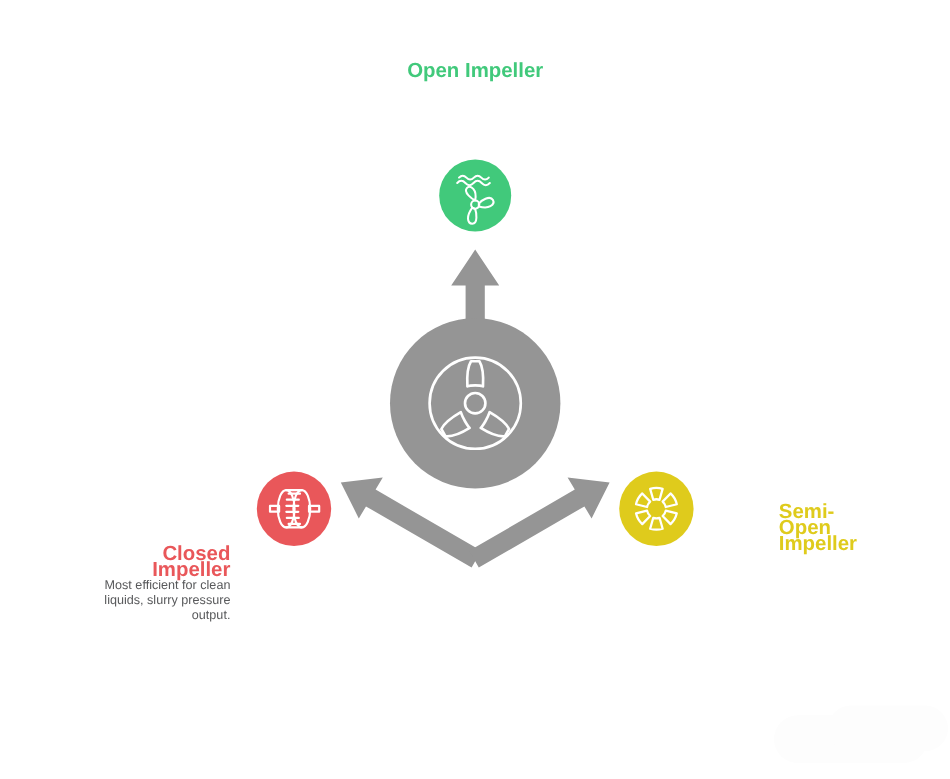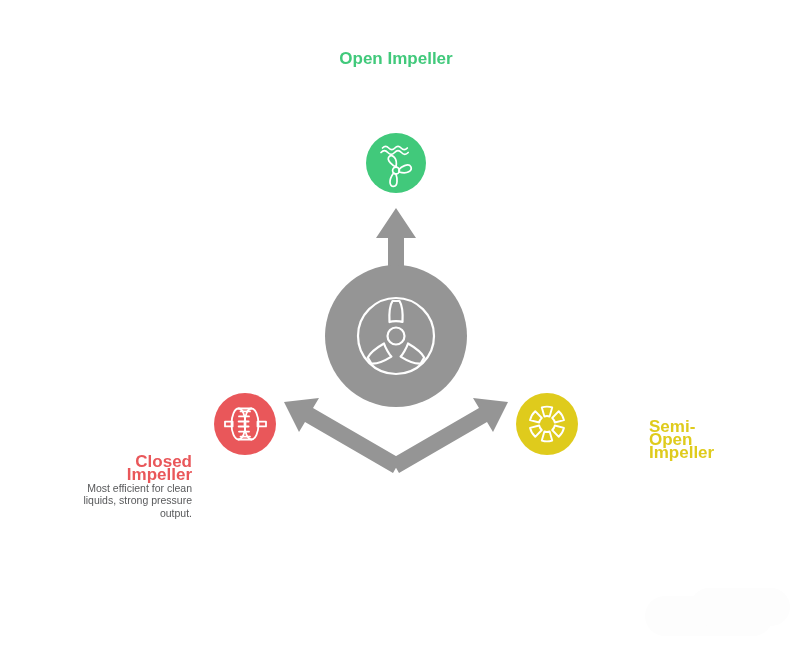--- a/index.html
+++ b/index.html
@@ -162,20 +162,20 @@
       </g>
     </g>
   </svg>
 
   <div class="label-block" id="label-open">
     <p class="label-title" style="color: rgb(65, 201, 123);">Open Impeller</p>
   </div>
 
   <div class="label-block" id="label-closed">
     <p class="label-title" style="color: rgb(233, 87, 90);">Closed Impeller</p>
-    <p class="label-desc">Most efficient for clean liquids, strong pressure output.</p>
+    <p class="label-desc">Most efficient for clean liquids, slurry pressure output.</p>
   </div>
 
   <div class="label-block" id="label-semi">
     <p class="label-title" style="color: rgb(223, 203, 28); margin-left: 48px;">Semi-Open Impeller</p>
   </div>
 
 </div>
 
 </body></html>

